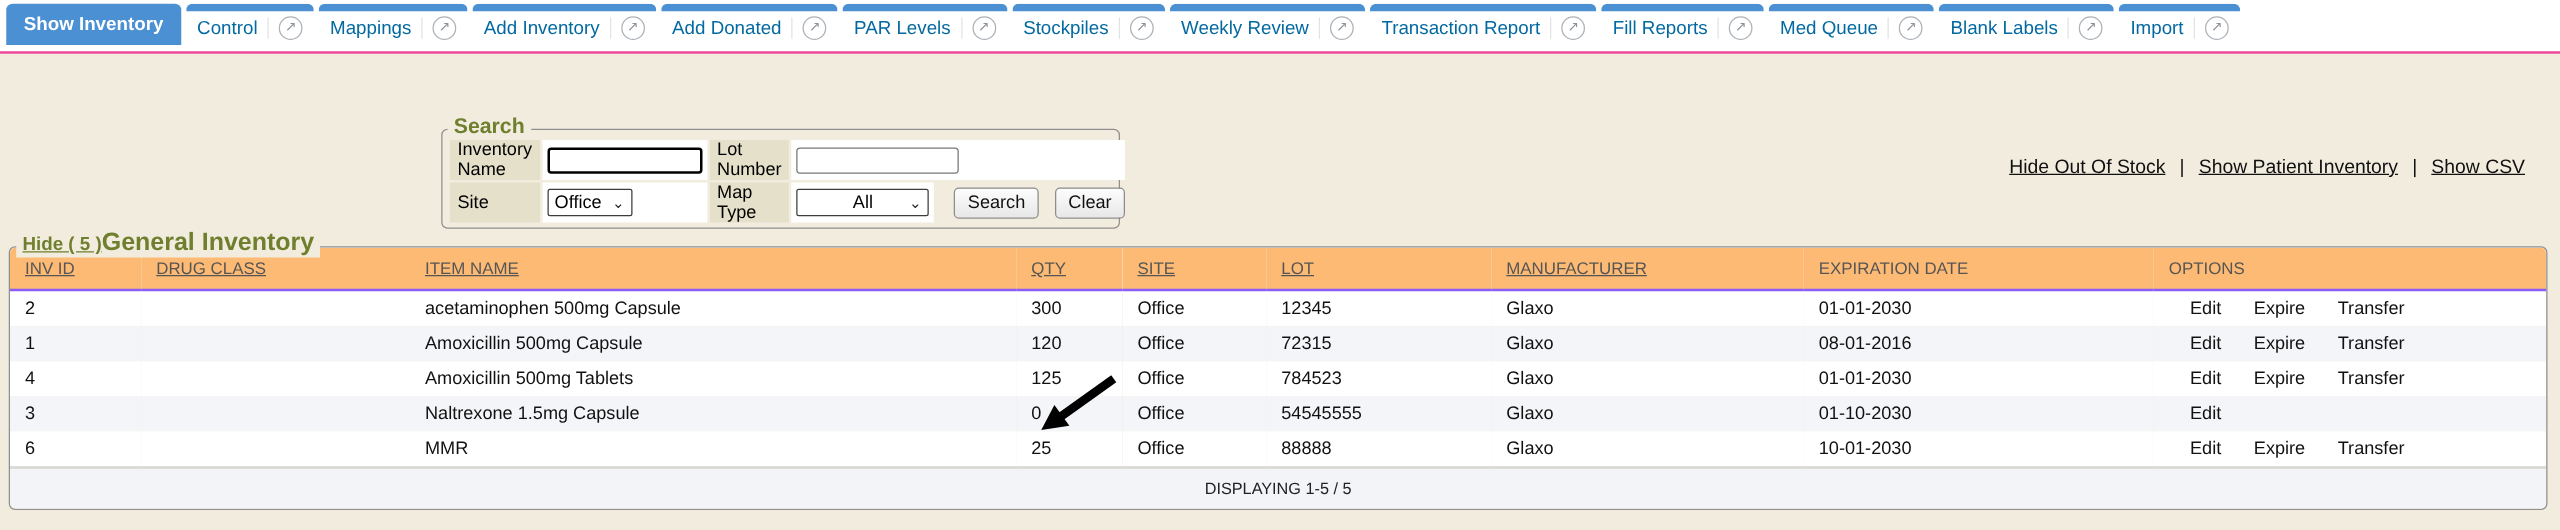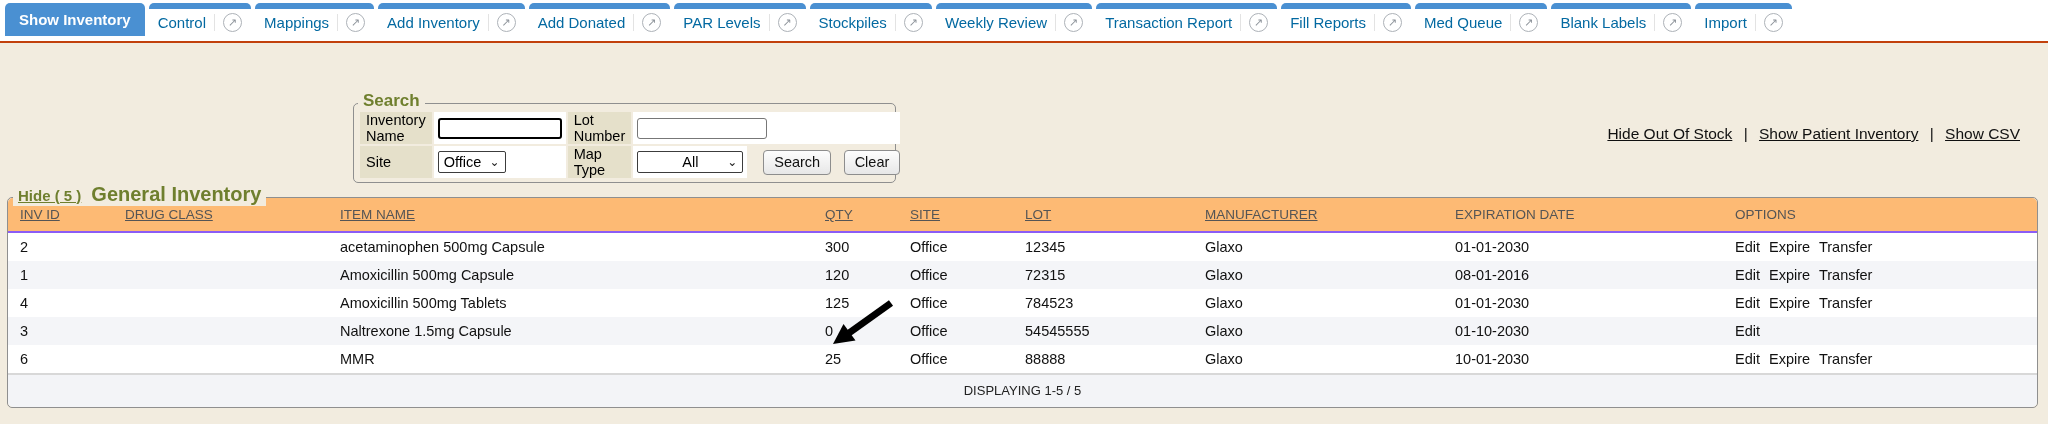--- a/index.html
+++ b/index.html
@@ -7,21 +7,21 @@
   body {
     position: relative;
     background: #f2ecdf;
     font-family: "Liberation Sans", sans-serif;
     overflow: hidden;
   }
 
   
   .topbar {
     position: absolute; left: 0; top: 0; width: 2048px; height: 43px;
-    background: #ffffff; border-bottom: 2px solid #c2410c;
+    background: #ffffff; border-bottom: 2px solid #ec4899;
     display: flex; align-items: flex-start; padding: 3px 0 0 5px; gap: 4px;
   }
   .tab {
     display: flex; flex-direction: column; background: #fff;
     border-radius: 5px 5px 0 0; overflow: hidden; flex: 0 0 auto;
   }
   .tab .cap { height: 6px; background: #4a90d2; }
   .tab .tab-body { height: 27px; display: flex; align-items: center; padding: 0 9px; gap: 8px; }
   .tab .tab-label { font-size: 15px; color: #0369a1; white-space: nowrap; }
   .tab .divider { width: 1px; height: 17px; background: #e3e3e3; }
@@ -68,41 +68,41 @@
     font-family: inherit; font-size: 14.5px; color: #111; margin-left: 8px;
   }
 
   
   .top-links { position: absolute; top: 125px; right: 28px; font-size: 15.5px; color: #101010; white-space: nowrap; }
   .top-links a { color: #101010; text-decoration: underline; cursor: pointer; }
   .top-links .sep { margin: 0 7px; }
 
   
   .inv-fs { left: 7px; top: 197px; width: 2031px; }
-  .inv-legend { top: -15px; left: 5px; display: flex; align-items: baseline; gap: 10px; }
+  .inv-legend { top: -15px; left: 5px; display: flex; align-items: baseline; }
   .hide-link { font-size: 15px; font-weight: bold; color: #6f7f2e; text-decoration: underline; cursor: pointer; }
   .inv-title { font-size: 20px; font-weight: bold; color: #6f7f2e; }
 
   .table-wrap { border-radius: 5px; overflow: hidden; }
   .inv-table { width: 100%; border-collapse: collapse; table-layout: fixed; }
   .inv-table thead tr { background: #fdba74; border-bottom: 2px solid #8b5cf6; }
   .inv-table th {
     text-align: left; font-weight: normal; font-size: 13.5px; color: #555;
     padding: 9px 4px 9px 12px; white-space: nowrap; overflow: hidden;
   }
   .inv-table th.sortable span { text-decoration: underline; cursor: pointer; }
   .inv-table td {
     font-size: 14.5px; color: #111; padding: 6px 4px 6px 12px;
     line-height: 16px; white-space: nowrap; overflow: hidden;
   }
   .inv-table tbody tr:nth-child(odd)  { background: #ffffff; }
   .inv-table tbody tr:nth-child(even) { background: #f4f5f8; }
   .inv-table tfoot tr { background: #f3f4f7; border-top: 2px solid #d8d8d8; }
   .inv-table td.foot { text-align: center; font-size: 13px; color: #222; padding: 8px 4px; }
-  .opt { margin-right: 5px; cursor: pointer; }
+  .opt { margin-right: 5px; cursor: pointer; margin-left: 17px; }
 
   .arrow { position: absolute; left: 803px; top: 95px; pointer-events: none; }
 </style>
 </head>
 <body>
 
 <div class="topbar">
   <div class="tab active">
     <span class="tab-label">Show Inventory</span>
   </div>

